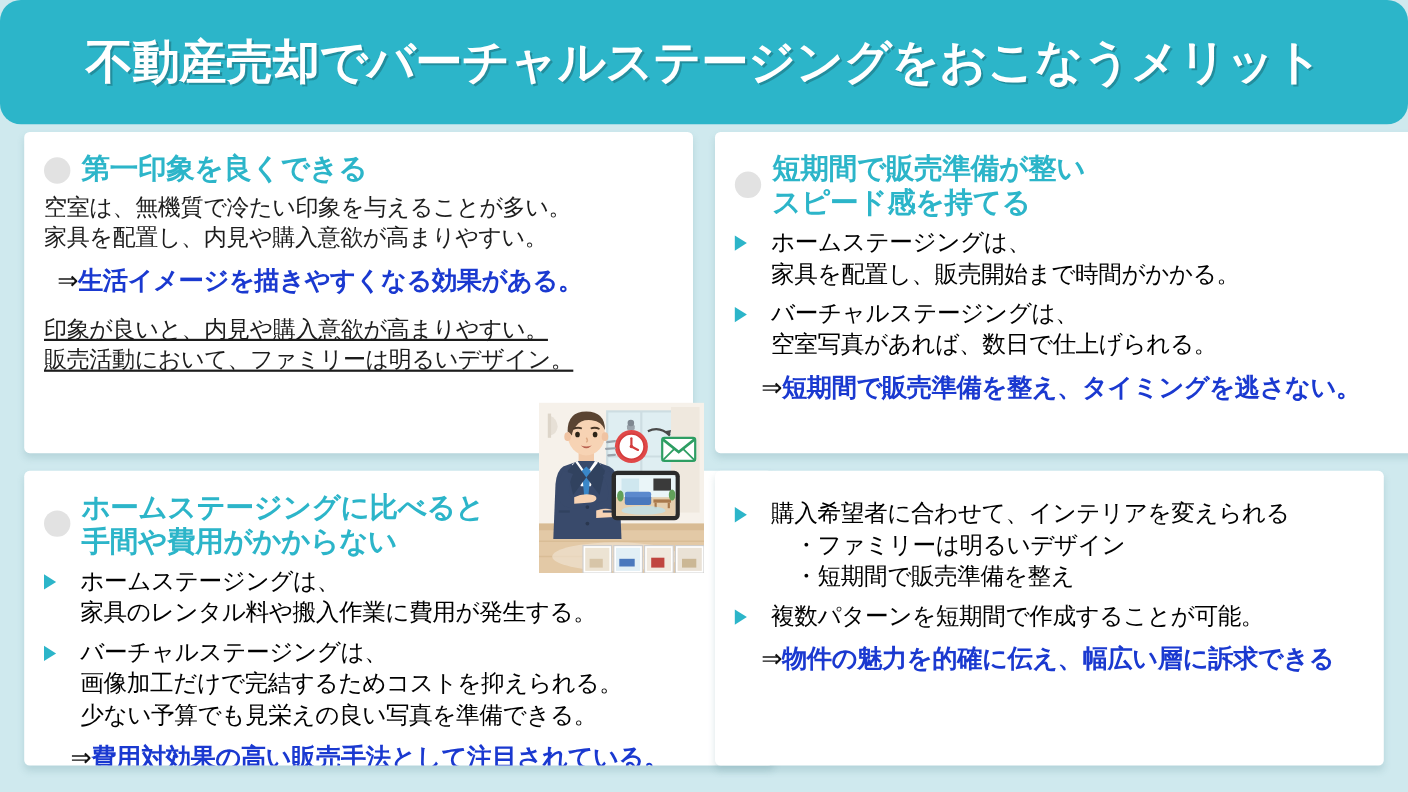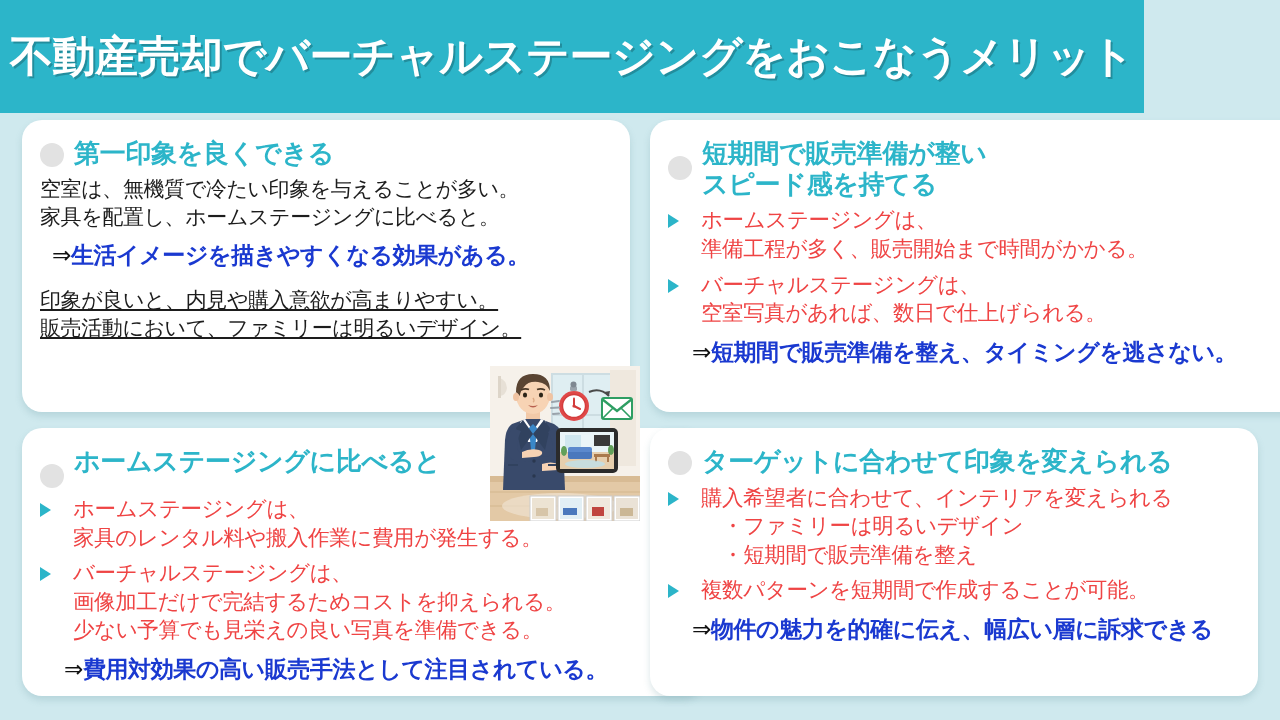--- a/index.html
+++ b/index.html
@@ -12,41 +12,42 @@
     background: #cfe9ee;
     font-family: "Liberation Sans", "DejaVu Sans", sans-serif;
     overflow: hidden;
     position: relative;
   }
 
   
   .header-band {
     position: absolute;
     left: 0; top: 0;
-    width: 1144px;
+    width: 1280px;
     height: 113px;
     background: #2cb5c9;
     display: flex;
     align-items: center;
     justify-content: center;
+    border-radius: 19px;
   }
   .header-title {
     font-size: 43px;
     font-weight: bold;
     color: #ffffff;
     letter-spacing: -0.5px;
     text-shadow: 2px 2px 0 rgba(0,0,0,0.22);
     white-space: nowrap;
   }
 
   
   .card {
     position: absolute;
     background: #ffffff;
-    border-radius: 20px;
+    border-radius: 5px;
     box-shadow: 0 4px 7px rgba(90,140,150,0.22);
     box-sizing: border-box;
     overflow: hidden;
   }
   #card-tl { left: 22px;  top: 120px; width: 608px; height: 292px; }
   #card-tr { left: 650px; top: 120px; width: 728px; height: 292px; }
   #card-bl { left: 22px;  top: 428px; width: 681px; height: 268px; }
   #card-br { left: 650px; top: 428px; width: 608px; height: 268px; }
 
   .card-inner {
@@ -110,21 +111,21 @@
     flex: 0 0 14px;
     width: 0; height: 0;
     border-left: 11px solid #2cb5c9;
     border-top: 7.5px solid transparent;
     border-bottom: 7.5px solid transparent;
     margin-top: 8px;
   }
   .bullet-body {
     font-size: 21.5px;
     line-height: 1.33;
-    color: #ef4444;
+    color: #000000;
     letter-spacing: -0.4px;
     white-space: nowrap;
   }
   .sub-line { display: block; }
 
   
   .illustration {
     position: absolute;
     left: 490px;
     top: 366px;
@@ -143,21 +144,21 @@
 
 <div class="card" id="card-tl">
   <div class="card-inner">
     <div class="heading-row">
       <span class="dot-bullet"></span>
       <span class="heading-text">第一印象を良くできる</span>
     </div>
 
     <p class="para">
       <span class="sub-line">空室は、無機質で冷たい印象を与えることが多い。</span>
-      <span class="sub-line">家具を配置し、ホームステージングに比べると。</span>
+      <span class="sub-line">家具を配置し、内見や購入意欲が高まりやすい。</span>
     </p>
 
     <p class="conclusion">
       <span class="arrow">⇒</span><span class="blue">生活イメージを描きやすくなる効果がある。</span>
     </p>
 
     <p class="para gap">
       <span class="sub-line">印象が良いと、内見や購入意欲が高まりやすい。</span>
       <span class="sub-line">販売活動において、ファミリーは明るいデザイン。</span>
     </p>
@@ -171,21 +172,21 @@
       <span class="heading-text">
         <span class="sub-line">短期間で販売準備が整い</span>
         <span class="sub-line">スピード感を持てる</span>
       </span>
     </div>
 
     <div class="bullet-item">
       <span class="tri-bullet"></span>
       <span class="bullet-body">
         <span class="sub-line">ホームステージングは、</span>
-        <span class="sub-line">準備工程が多く、販売開始まで時間がかかる。</span>
+        <span class="sub-line">家具を配置し、販売開始まで時間がかかる。</span>
       </span>
     </div>
 
     <div class="bullet-item">
       <span class="tri-bullet"></span>
       <span class="bullet-body">
         <span class="sub-line">バーチャルステージングは、</span>
         <span class="sub-line">空室写真があれば、数日で仕上げられる。</span>
       </span>
     </div>
@@ -195,20 +196,21 @@
     </p>
   </div>
 </div>
 
 <div class="card" id="card-bl">
   <div class="card-inner">
     <div class="heading-row two-line">
       <span class="dot-bullet"></span>
       <span class="heading-text">
         <span class="sub-line">ホームステージングに比べると</span>
+        <span class="sub-line">手間や費用がかからない</span>
       </span>
     </div>
 
     <div class="bullet-item">
       <span class="tri-bullet"></span>
       <span class="bullet-body">
         <span class="sub-line">ホームステージングは、</span>
         <span class="sub-line">家具のレンタル料や搬入作業に費用が発生する。</span>
       </span>
     </div>
@@ -223,24 +225,20 @@
     </div>
 
     <p class="conclusion indent">
       <span class="arrow">⇒</span><span class="blue">費用対効果の高い販売手法として注目されている。</span>
     </p>
   </div>
 </div>
 
 <div class="card" id="card-br">
   <div class="card-inner">
-    <div class="heading-row">
-      <span class="dot-bullet"></span>
-      <span class="heading-text">ターゲットに合わせて印象を変えられる</span>
-    </div>
 
     <div class="bullet-item">
       <span class="tri-bullet"></span>
       <span class="bullet-body">
         <span class="sub-line">購入希望者に合わせて、インテリアを変えられる</span>
         <span class="sub-line">　・ファミリーは明るいデザイン</span>
         <span class="sub-line">　・短期間で販売準備を整え</span>
       </span>
     </div>
 

